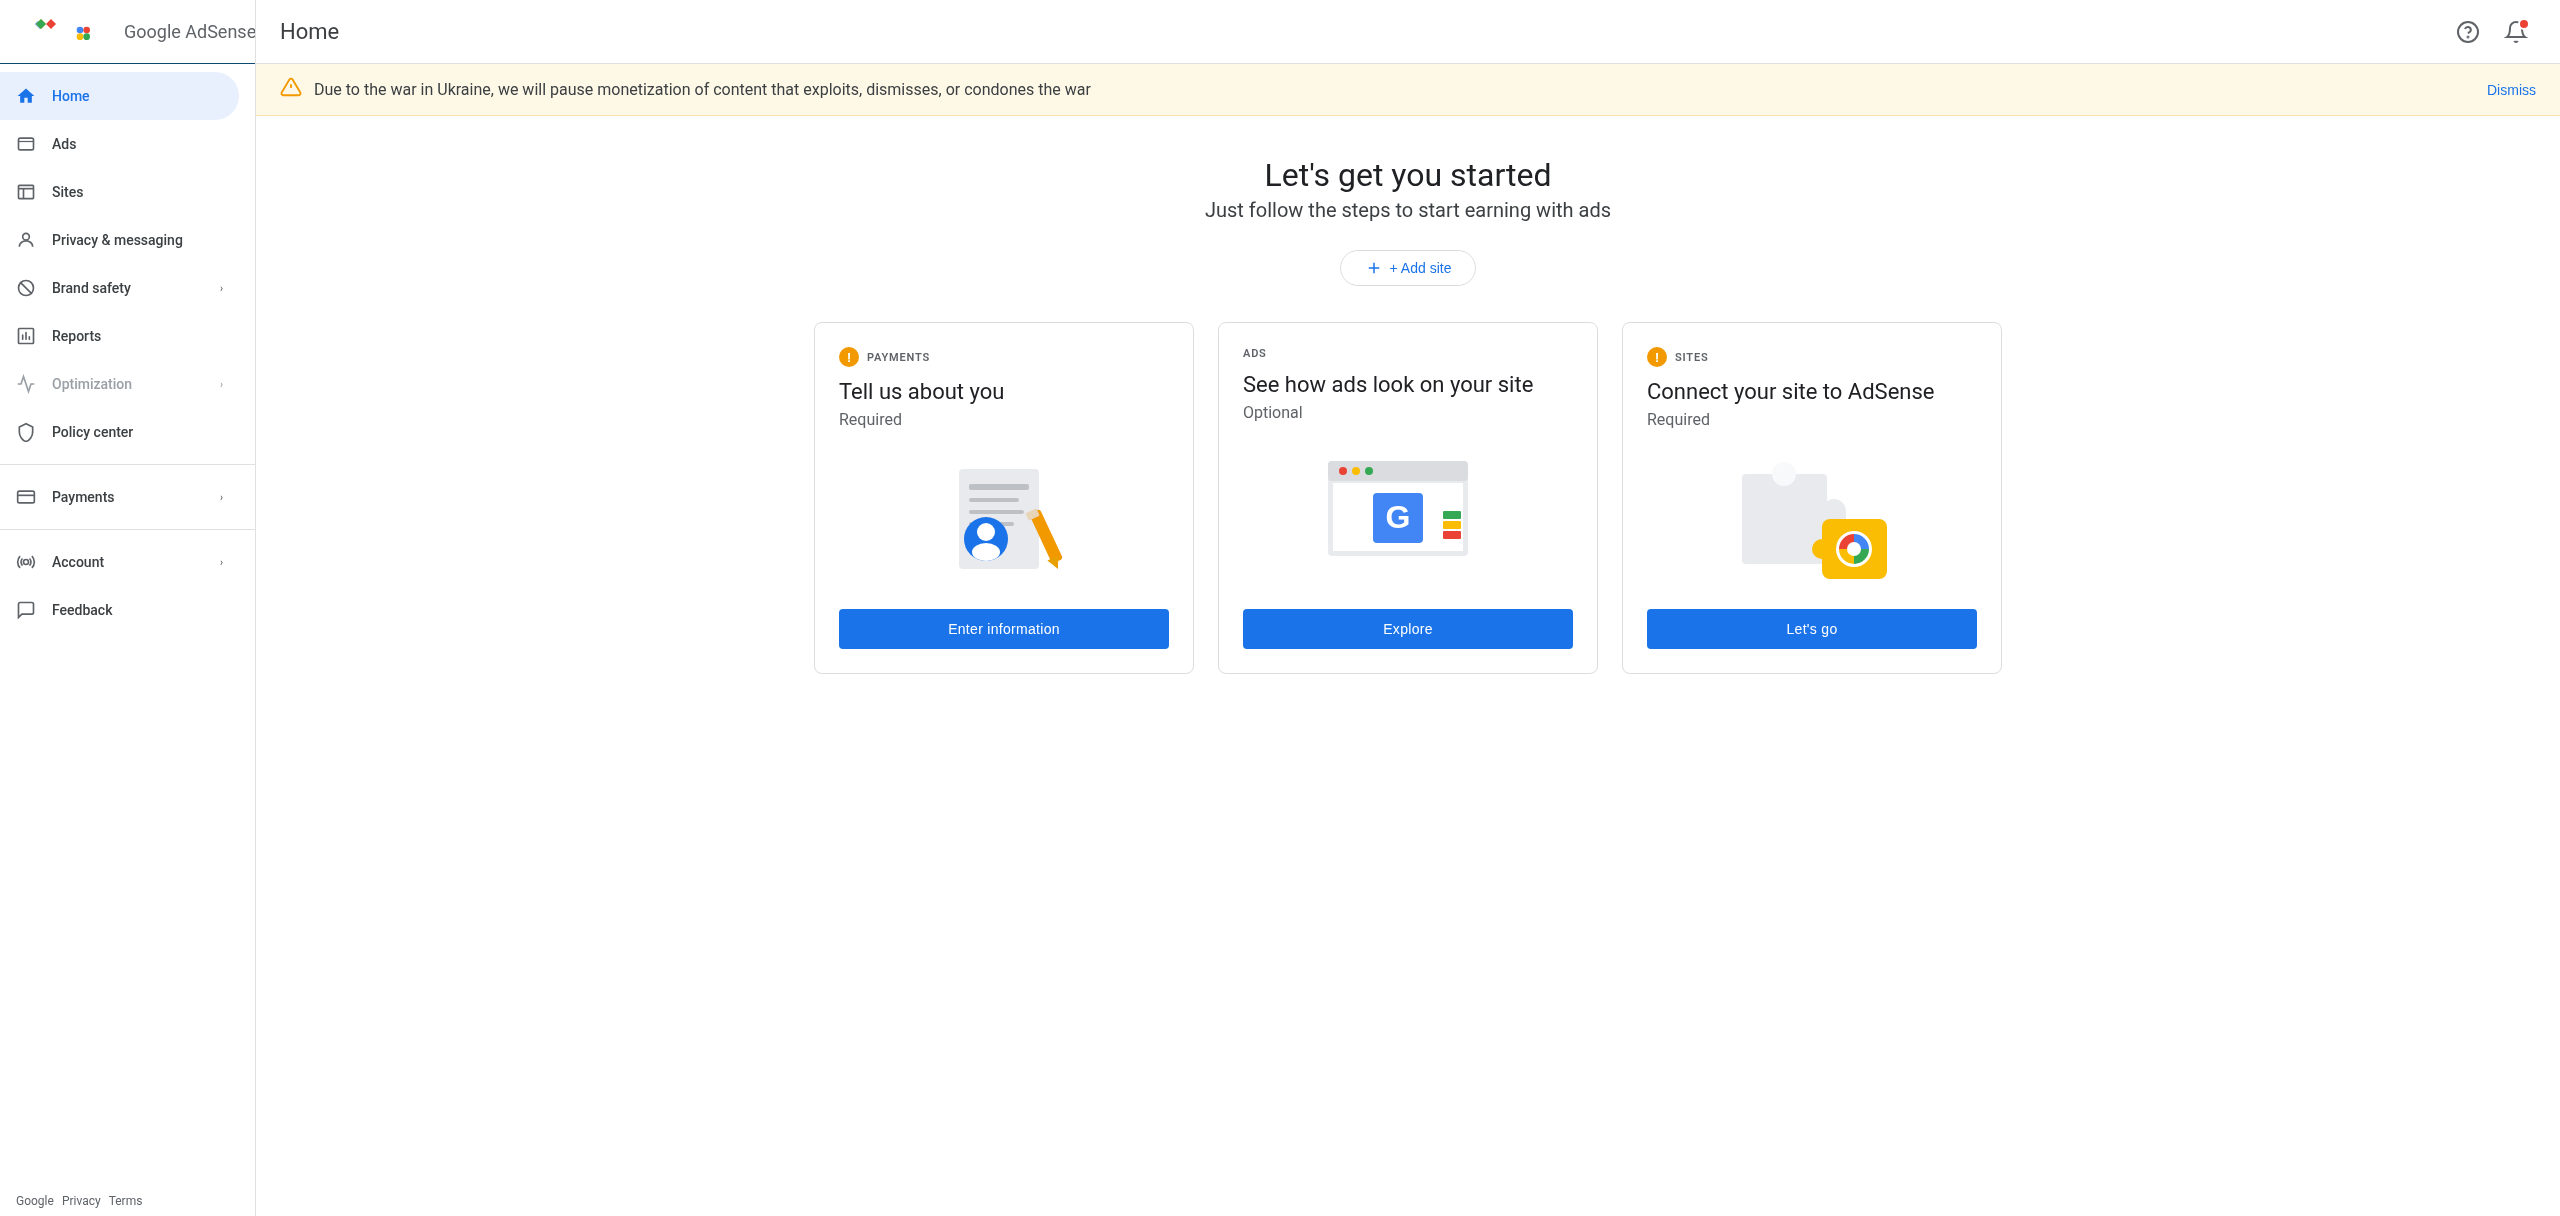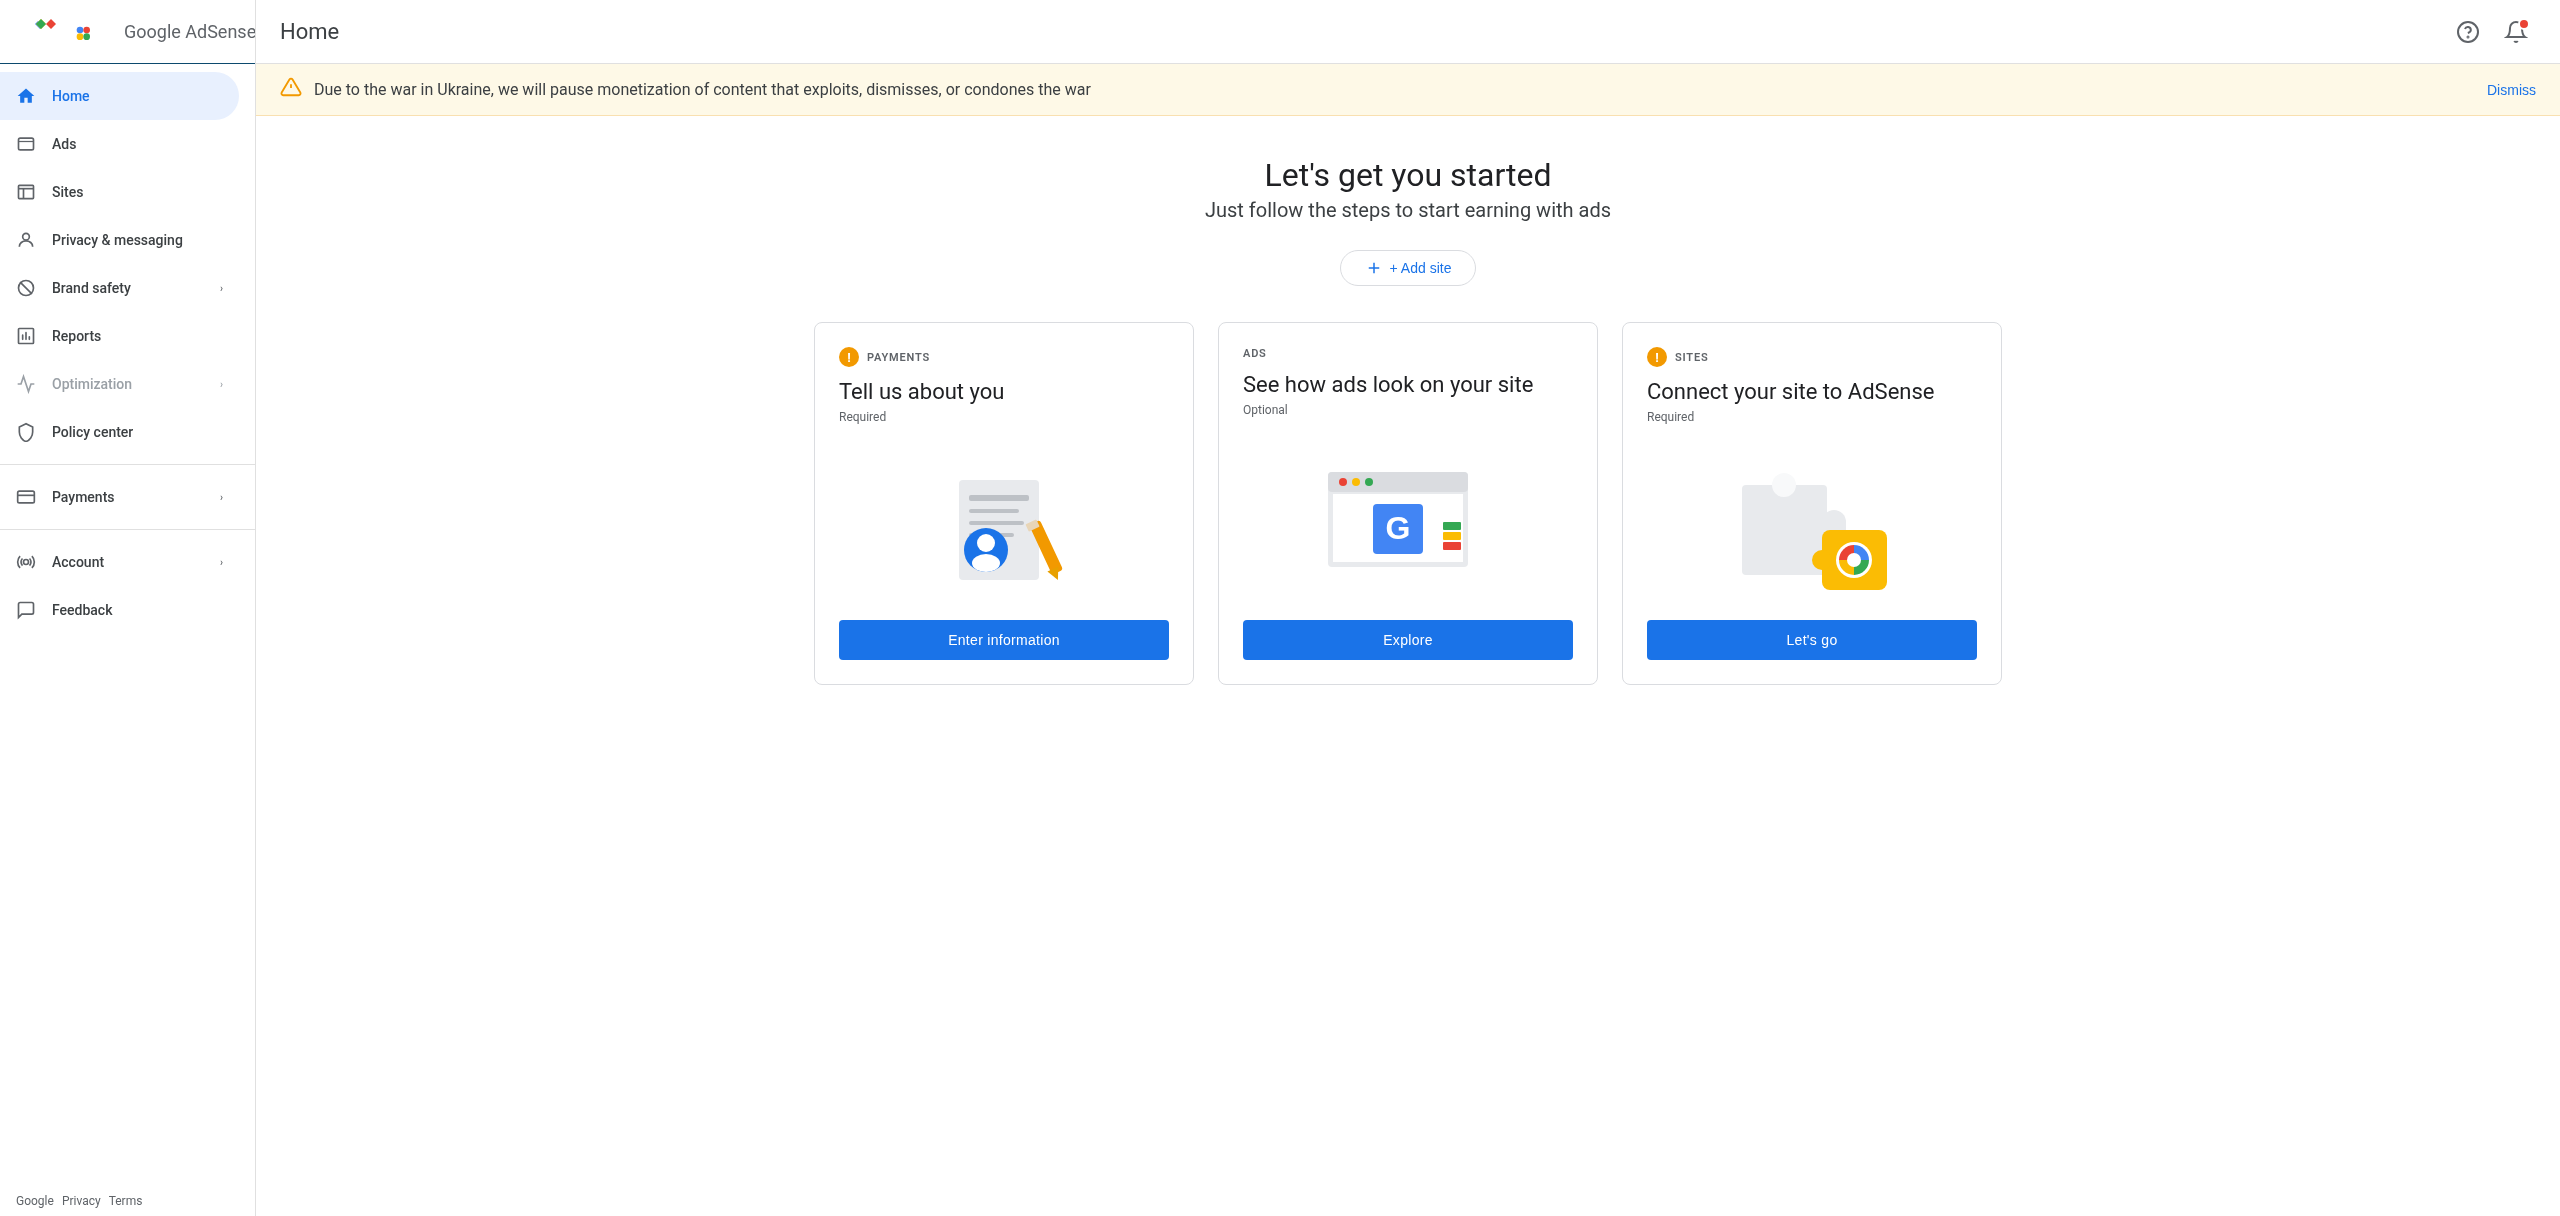--- a/index.html
+++ b/index.html
@@ -291,23 +291,23 @@
     }
 
     .card-title {
       font-size: 22px;
       font-weight: 400;
       color: #202124;
       margin-bottom: 6px;
     }
 
     .card-subtitle {
-      font-size: 12px;
+      font-size: 16px;
       color: #5f6368;
-      margin-bottom: 36px;
+      margin-bottom: 20px;
     }
 
     .card-illustration {
       flex: 1;
       display: flex;
       align-items: center;
       justify-content: center;
       min-height: 140px;
       margin-bottom: 20px;
     }

